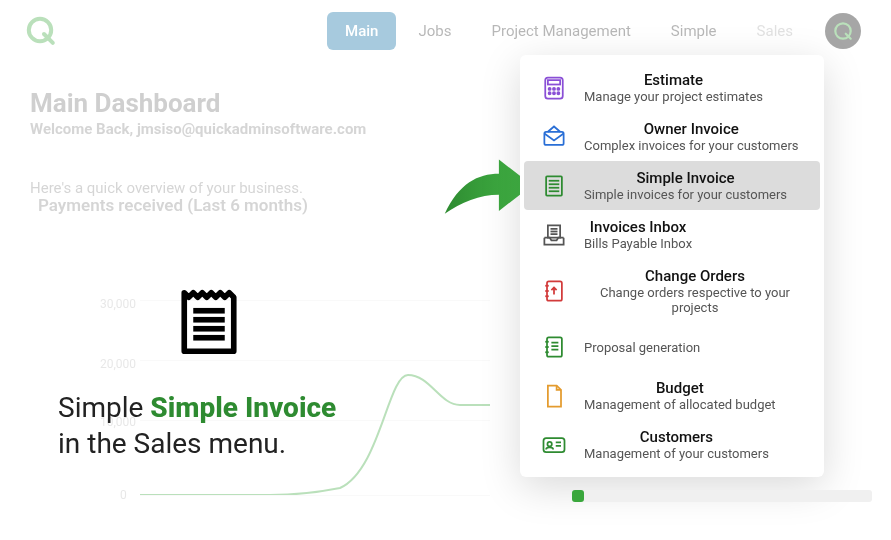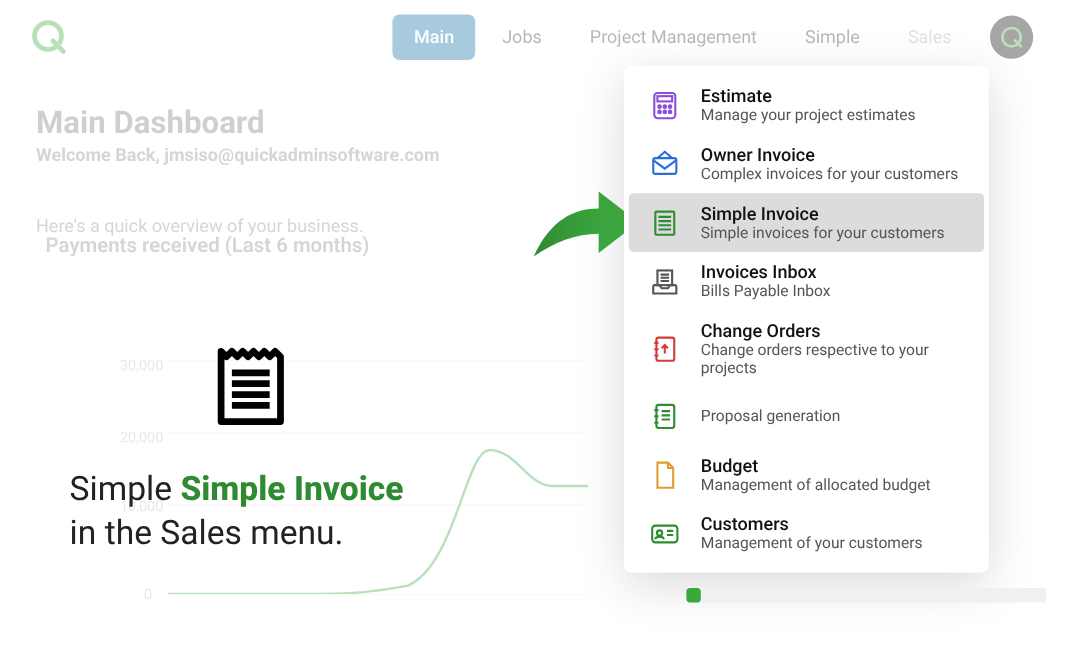--- a/index.html
+++ b/index.html
@@ -30,21 +30,21 @@
   
   .fg { position: absolute; z-index: 20; inset: 0; pointer-events: none; }
   .inst-icon { position: absolute; top: 286px; left: 173px; width: 72px; height: 72px; }
   .inst-icon svg { width:100%; height:100%; }
   .inst-text { position: absolute; top: 390px; left: 58px; font-size: 28px; color: #222; font-weight: 400; line-height: 1.3; }
   .inst-text .hl { color: #2e8b31; font-weight: 800; }
   .arrow { position: absolute; top: 155px; left: 440px; width: 95px; height: 70px; }
   .arrow svg { width:100%; height:100%; }
 
   
-  .dropdown { position: absolute; z-index: 20; top: 55px; left: 520px; width: 304px; background: #fff; border-radius: 6px; box-shadow: 0 10px 40px rgba(0,0,0,0.15); padding: 8px 4px; }
+  .dropdown { position: absolute; z-index: 20; top: 55px; left: 520px; width: 304px; background: #fff; border-radius: 6px; box-shadow: 0 10px 40px rgba(0,0,0,0.15); padding: 8px 4px; text-align: center; }
   .dd-item { display:flex; align-items:center; gap:14px; padding:8px 14px; border-radius:4px; cursor:pointer; }
   .dd-item.active { background:#dcdcdc; }
   .dd-icon { width:32px; height:32px; flex-shrink:0; display:flex; align-items:center; justify-content:center; }
   .dd-icon svg { width: 28px; height: 28px; }
   .dd-body { display:flex; flex-direction:column; }
   .dd-title { font-size:15px; color:#111; font-weight:500; }
   .dd-sub { font-size:13px; color:#555; }
   .progress { position:absolute; z-index:20; top:490px; left:572px; width:300px; height:12px; background:#f0f0f0; border-radius:3px; }
   .progress .bar { width:4%; height:100%; background:#3aa73c; border-radius:3px; }
 </style>

